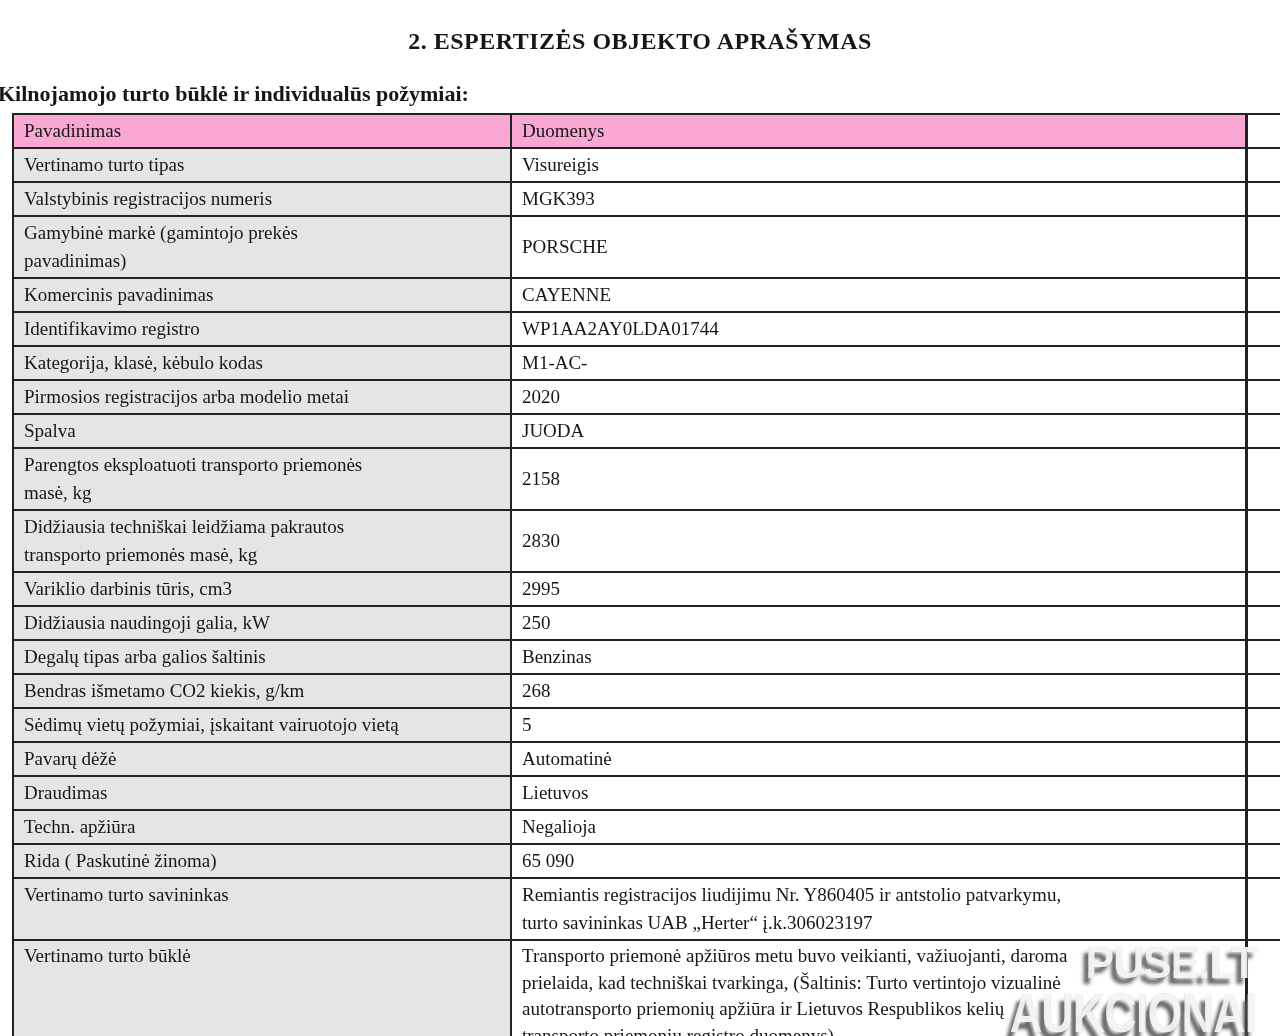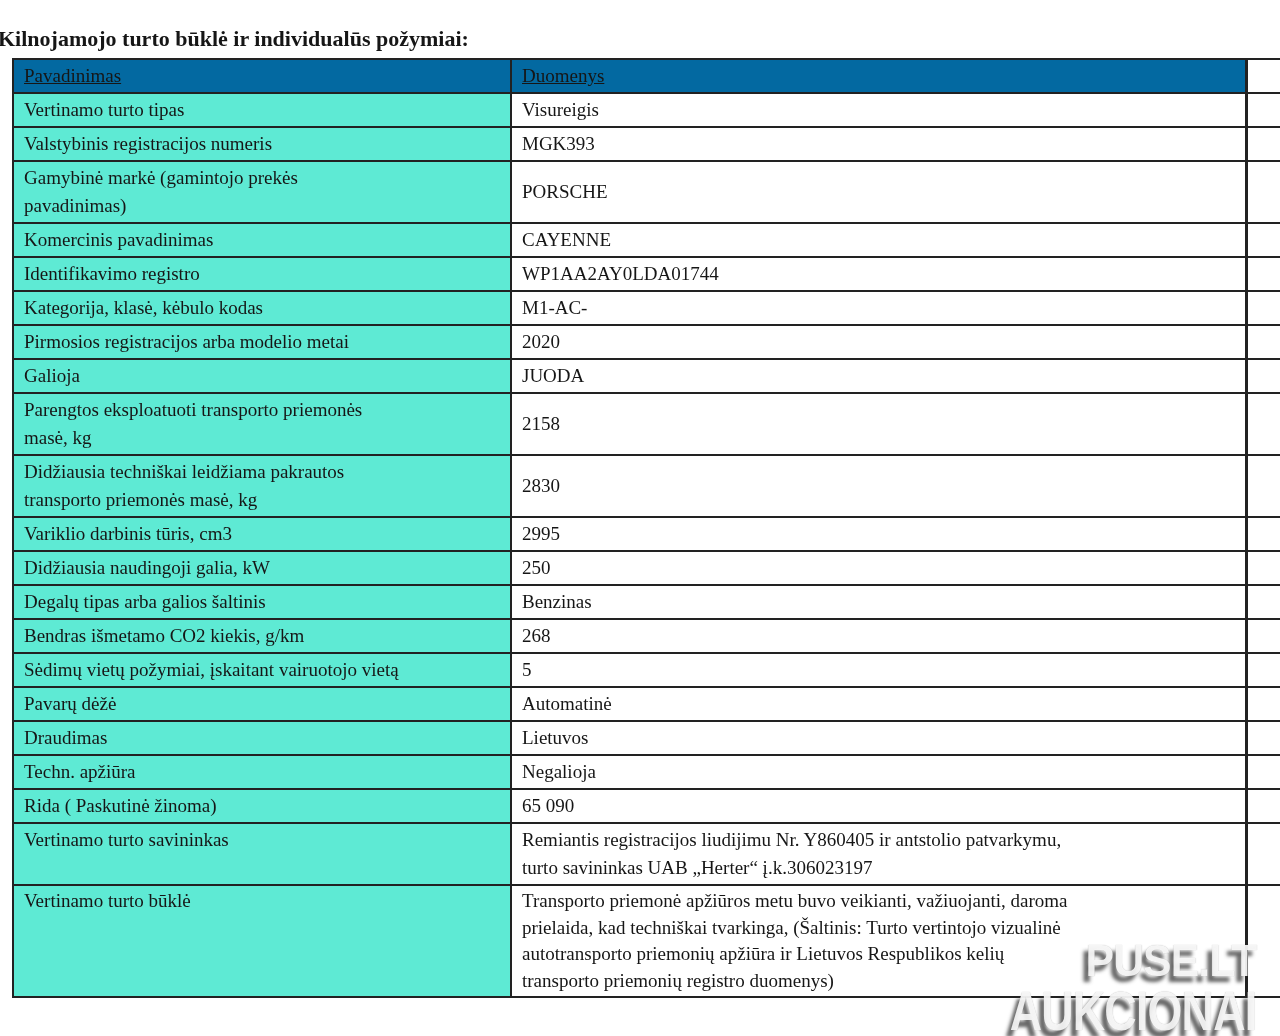--- a/index.html
+++ b/index.html
@@ -38,26 +38,26 @@
 
   td {
     border: 2px solid #222222;
     padding: 2px 10px;
     font-size: 19px;
     line-height: 28px;
     vertical-align: middle;
     white-space: pre-line;
     overflow: hidden;
   }
-  td.cell-label { background: #5eead4; }
+  td.cell-label { background: #e5e5e5; }
   td.cell-value { background: #ffffff; }
   td.cell-extra { background: #ffffff; border-left: 3px solid #222222; }
 
   tr.header-row td.cell-label,
-  tr.header-row td.cell-value { background: #0369a1; text-decoration: underline; }
+  tr.header-row td.cell-value { background: #f9a8d4; }
 
   
   tbody tr:nth-child(21) td.cell-label,
   tbody tr:nth-child(22) td.cell-label { vertical-align: top; }
   
   tbody tr:nth-child(22) td { line-height: 26.5px; }
 
   .watermark {
     position: absolute;
     top: 912px;
@@ -86,20 +86,21 @@
     transform: scaleX(0.80);
     transform-origin: right center;
     text-shadow: -6px 7px 4px rgba(75,75,75,0.85), 0 0 1px rgba(120,120,120,0.6);
   }
 </style>
 </head>
 <body>
 
 <main class="page">
 
+  <h1 class="section-title">2. ESPERTIZĖS OBJEKTO APRAŠYMAS</h1>
 
   <h2 class="table-caption">Kilnojamojo turto būklė ir individualūs požymiai:</h2>
 
   <table class="vehicle-table">
     <colgroup>
       <col class="c-label">
       <col class="c-value">
       <col class="c-extra">
     </colgroup>
     <tbody>
@@ -146,21 +147,21 @@
     <td class="cell-extra"></td>
   </tr>
 
   <tr>
     <td class="cell-label">Pirmosios registracijos arba modelio metai</td>
     <td class="cell-value">2020</td>
     <td class="cell-extra"></td>
   </tr>
 
   <tr>
-    <td class="cell-label">Galioja</td>
+    <td class="cell-label">Spalva</td>
     <td class="cell-value">JUODA</td>
     <td class="cell-extra"></td>
   </tr>
 
   <tr>
     <td class="cell-label">Parengtos eksploatuoti transporto priemonės
 masė, kg</td>
     <td class="cell-value">2158</td>
     <td class="cell-extra"></td>
   </tr>

